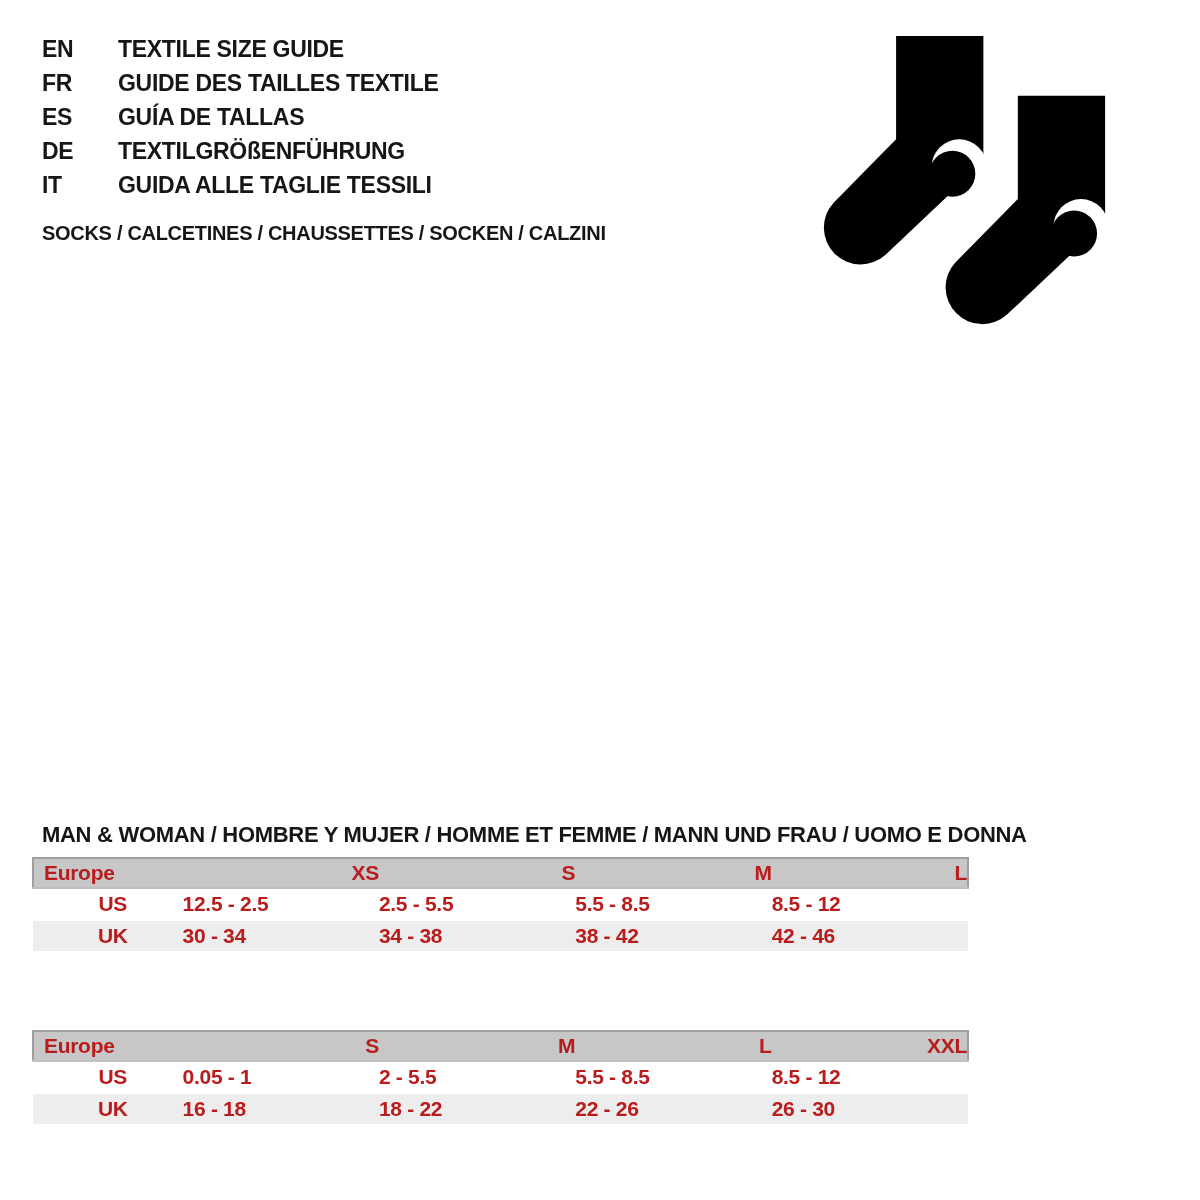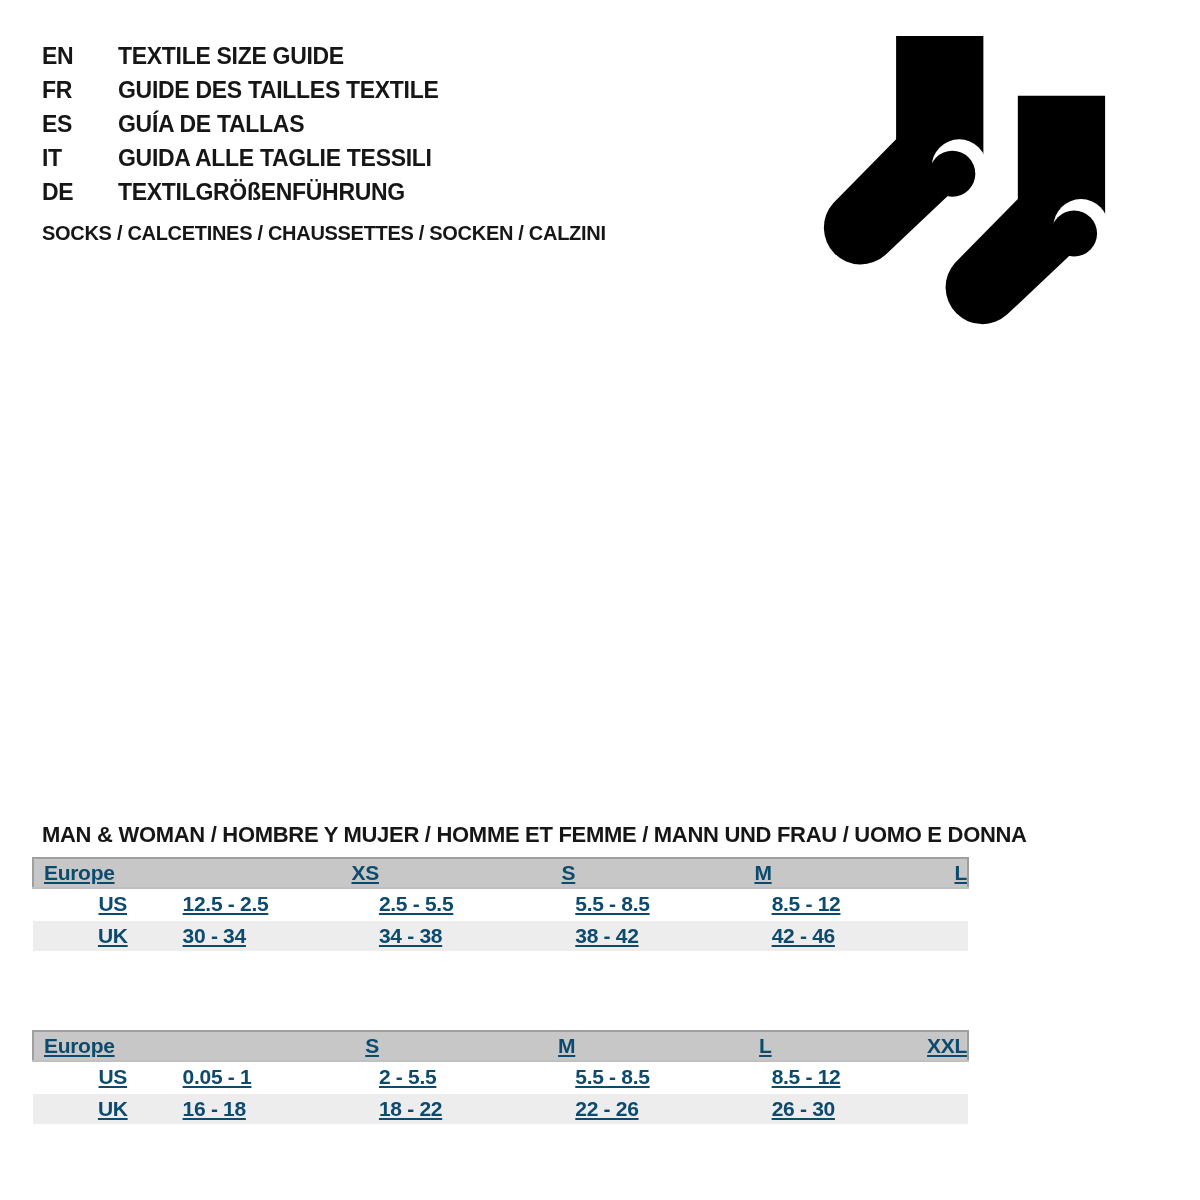--- a/index.html
+++ b/index.html
@@ -10,21 +10,21 @@
     color:#161616;
   }
   .page {
     position:relative; width:1200px; height:1200px;
     background:#ffffff; overflow:hidden;
   }
 
   
   .lang-list { position:absolute; left:42px; top:36px; }
   .lang-row {
-    display:flex; align-items:flex-end; height:34px;
+    display:flex; align-items:flex-start; height:34px;
     font-size:23px; font-weight:bold; letter-spacing:-0.3px;
   }
   .lang-code { width:76px; }
 
   
   .category-heading {
     position:absolute; left:42px; top:222px;
     font-size:20px; font-weight:bold; letter-spacing:-0.3px;
     white-space:nowrap;
   }
@@ -36,22 +36,21 @@
   .size-section { position:absolute; left:32px; width:937px; }
   .section-man { top:822px; }
   .section-children { top:1030px; }
   .table-title {
     font-size:22px; font-weight:bold; letter-spacing:-0.3px;
     padding-left:10px; margin-bottom:9px; white-space:nowrap;
   }
   table {
     width:100%; border-collapse:collapse; table-layout:fixed;
     font-size:21px; font-weight:bold; letter-spacing:-0.3px;
-    color:#0c4a6e;
-    text-decoration:underline;
+    color:#b91c1c;
   }
   col.c-region { width:16%; }
   col.c-size { width:21%; }
   thead th {
     background:#c7c7c7; height:30px;
     border-top:2px solid #9f9f9f;
     border-bottom:2px solid #c0c0c0;
     font-weight:bold; text-align:right;
   }
   thead th:first-child { border-left:2px solid #9f9f9f; text-align:left; padding-left:10px; }
@@ -75,26 +74,26 @@
     </div>
     <div class="lang-row">
       <span class="lang-code">FR</span>
       <span class="lang-label">GUIDE DES TAILLES TEXTILE</span>
     </div>
     <div class="lang-row">
       <span class="lang-code">ES</span>
       <span class="lang-label">GUÍA DE TALLAS</span>
     </div>
     <div class="lang-row">
+      <span class="lang-code">DE</span>
+      <span class="lang-label">TEXTILGRÖßENFÜHRUNG</span>
+    </div>
+    <div class="lang-row">
       <span class="lang-code">IT</span>
       <span class="lang-label">GUIDA ALLE TAGLIE TESSILI</span>
-    </div>
-    <div class="lang-row">
-      <span class="lang-code">DE</span>
-      <span class="lang-label">TEXTILGRÖßENFÜHRUNG</span>
     </div>
   </div>
 
   <div class="category-heading">SOCKS / CALCETINES / CHAUSSETTES / SOCKEN / CALZINI</div>
 
   <svg class="socks-icon" viewBox="18 0 128 128" xmlns="http://www.w3.org/2000/svg" aria-hidden="true">
     <g>
       <path d="M52 0 H90 V55 L47.3 95.3 A16 16 0 0 1 24.7 72.7 L52 45 Z" fill="#000"></path>
       <circle cx="79.5" cy="57" r="12" fill="#fff"></circle>
       <circle cx="76.5" cy="60" r="10" fill="#000"></circle>

